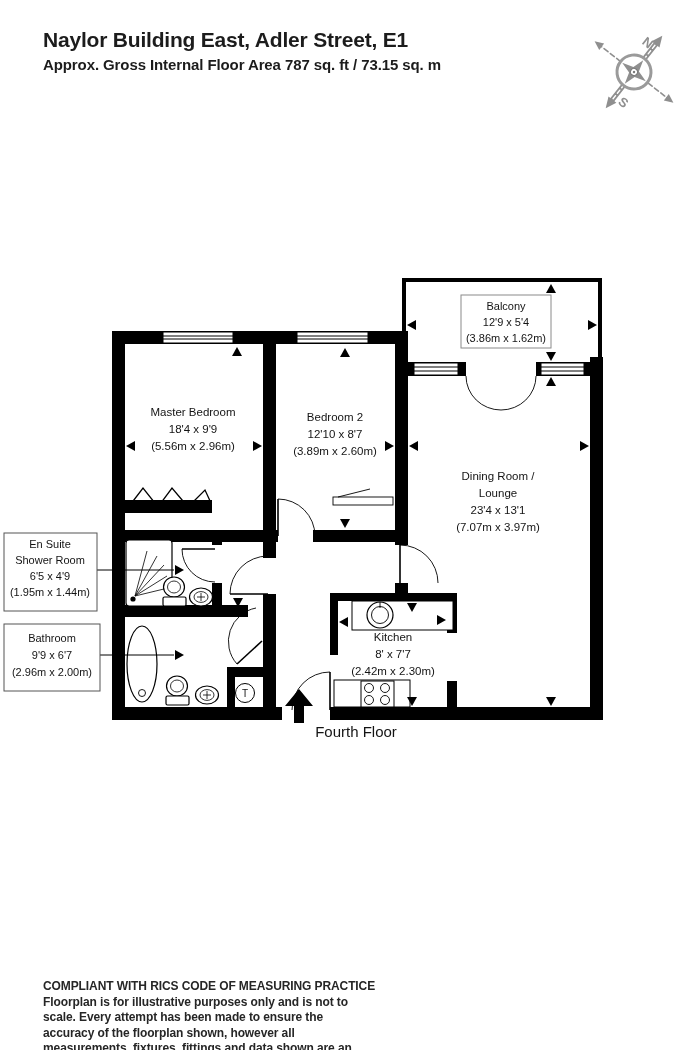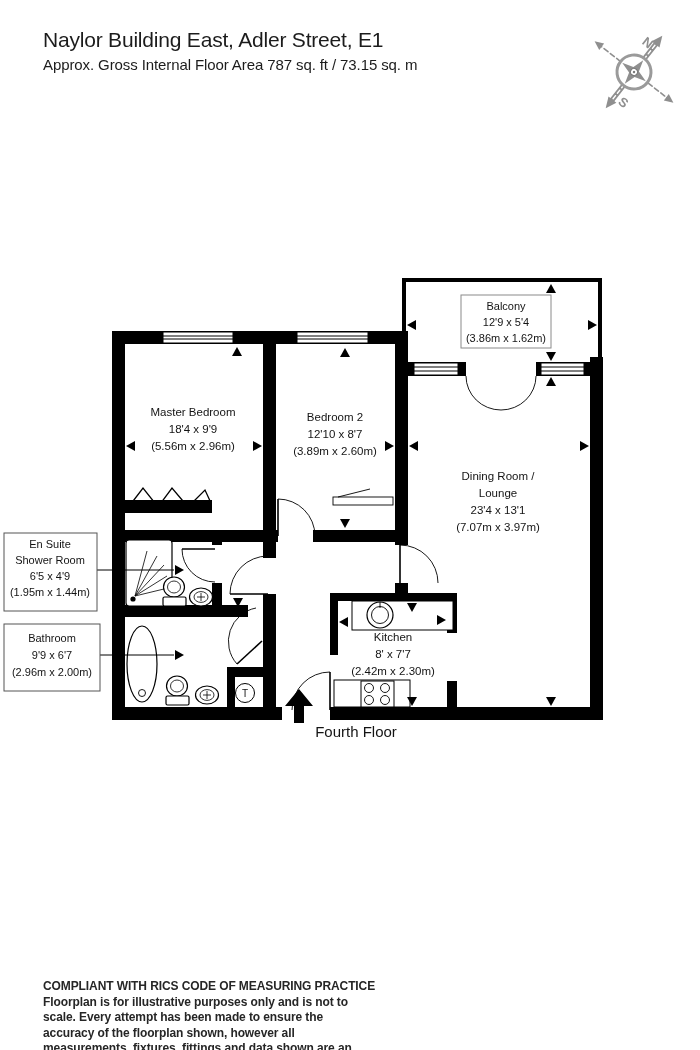--- a/index.html
+++ b/index.html
@@ -1,20 +1,20 @@
 <!DOCTYPE html>
 <html><head>
 <meta charset="utf-8">
 <style>
   html,body{margin:0;padding:0;background:#ffffff;}
   .page{position:relative;width:700px;height:1050px;background:#fff;overflow:hidden;
         font-family:"Liberation Sans",sans-serif;color:#1b1b1b;}
   .hdr{position:absolute;left:43px;top:28px;width:520px;}
-  .hdr h1{margin:0;font-size:21px;line-height:1.15;font-weight:400;letter-spacing:-.2px;color:#1c1c1c;}
-  .hdr h2{margin:4px 0 0 0;font-size:15px;font-weight:400;letter-spacing:-.1px;color:#1c1c1c;}
+  .hdr h1{margin:0;font-size:21px;line-height:1.15;font-weight:700;letter-spacing:-.2px;color:#1c1c1c;}
+  .hdr h2{margin:4px 0 0 0;font-size:15px;font-weight:700;letter-spacing:-.1px;color:#1c1c1c;}
   .compass{position:absolute;left:580px;top:22px;}
   .plan{position:absolute;left:0;top:268px;}
   .footer{position:absolute;left:43px;top:979px;width:334px;
           font-size:12px;font-weight:700;line-height:1.3;color:#262626;letter-spacing:-.1px;}
   svg text{font-family:"Liberation Sans",sans-serif;}
   .roomlbl{font-size:11.5px;fill:#141414;}
   .boxlbl{font-size:11px;fill:#141414;}
   .floorlbl{font-size:15px;fill:#141414;}
   .wall{fill:#000;}
 </style>

